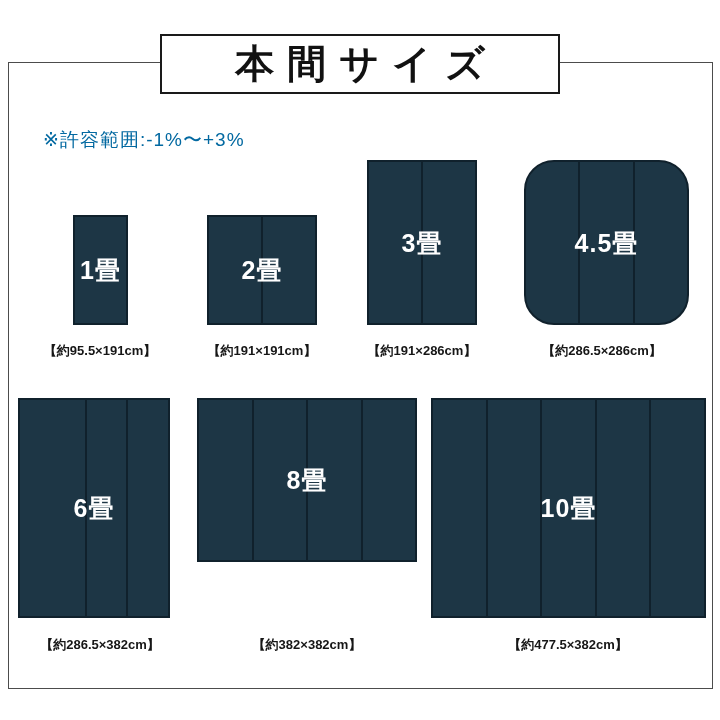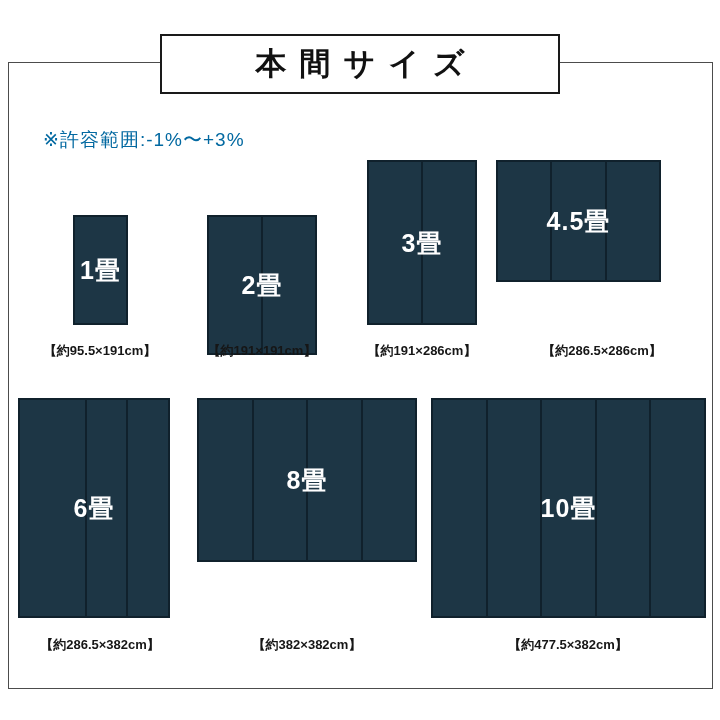--- a/index.html
+++ b/index.html
@@ -14,21 +14,21 @@
     border:1px solid var(--frame-border,#4c4c4c);
     background:transparent;
   }
   .title-box{
     position:absolute;left:160px;top:34px;width:396px;height:56px;
     background:#ffffff;border:2px solid var(--title-border,#1a1a1a);
     display:flex;align-items:center;justify-content:center;
     z-index:2;
   }
   .title-text{
-    font-size:31px;font-weight:bold;letter-spacing:13px;padding-left:13px;
+    font-size:39px;font-weight:bold;letter-spacing:13px;padding-left:13px;
     white-space:nowrap;color:#111;
   }
   .note{
     position:absolute;left:43px;top:127px;
     font-size:19px;letter-spacing:1px;color:#0369a1;white-space:nowrap;
   }
   .mat{
     position:absolute;box-sizing:border-box;
     background:var(--mat-fill,#1d3645);
     border:2px solid var(--mat-line,#10212c);
@@ -57,33 +57,33 @@
 </div>
 
 <div class="note">※許容範囲:-1%〜+3%</div>
 
 <div id="mats">
     <div class="mat" style="left: 73px; top: 215px; width: 55px; height: 110px;">
       <div class="panel"></div>
       <span class="mat-name">1畳</span>
     </div>
     <div class="size-label" style="left: 100px; top: 351px;">【約95.5×191cm】</div>
-    <div class="mat" style="left: 207px; top: 215px; width: 110px; height: 140px;">
+    <div class="mat" style="left: 207px; top: 215px; width: 110px; height: 110px;">
       <div class="panel"></div>
       <div class="panel"></div>
       <span class="mat-name">2畳</span>
     </div>
     <div class="size-label" style="left: 262px; top: 351px;">【約191×191cm】</div>
     <div class="mat" style="left: 367px; top: 160px; width: 110px; height: 165px;">
       <div class="panel"></div>
       <div class="panel"></div>
       <span class="mat-name">3畳</span>
     </div>
     <div class="size-label" style="left: 422px; top: 351px;">【約191×286cm】</div>
-    <div class="mat" style="left: 496px; top: 160px; width: 165px; height: 122px;">
+    <div class="mat" style="left: 524px; top: 160px; width: 165px; height: 165px; border-radius: 30px;">
       <div class="panel"></div>
       <div class="panel"></div>
       <div class="panel"></div>
       <span class="mat-name">4.5畳</span>
     </div>
     <div class="size-label" style="left: 602px; top: 351px;">【約286.5×286cm】</div>
     <div class="mat" style="left: 18px; top: 398px; width: 152px; height: 220px; padding-left: 25px;">
       <div class="panel"></div>
       <div class="panel"></div>
       <div class="panel"></div>

